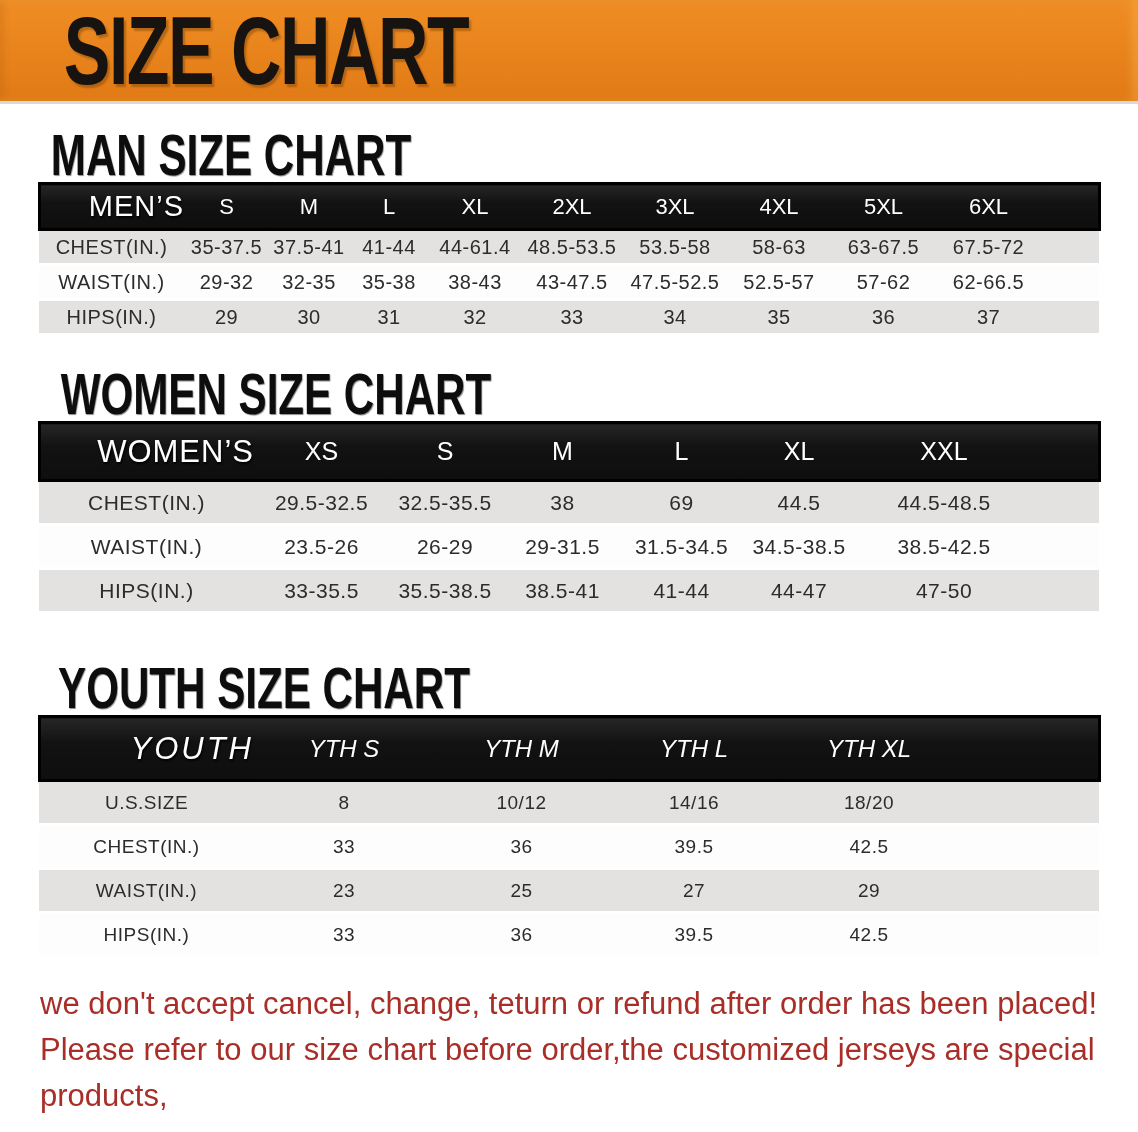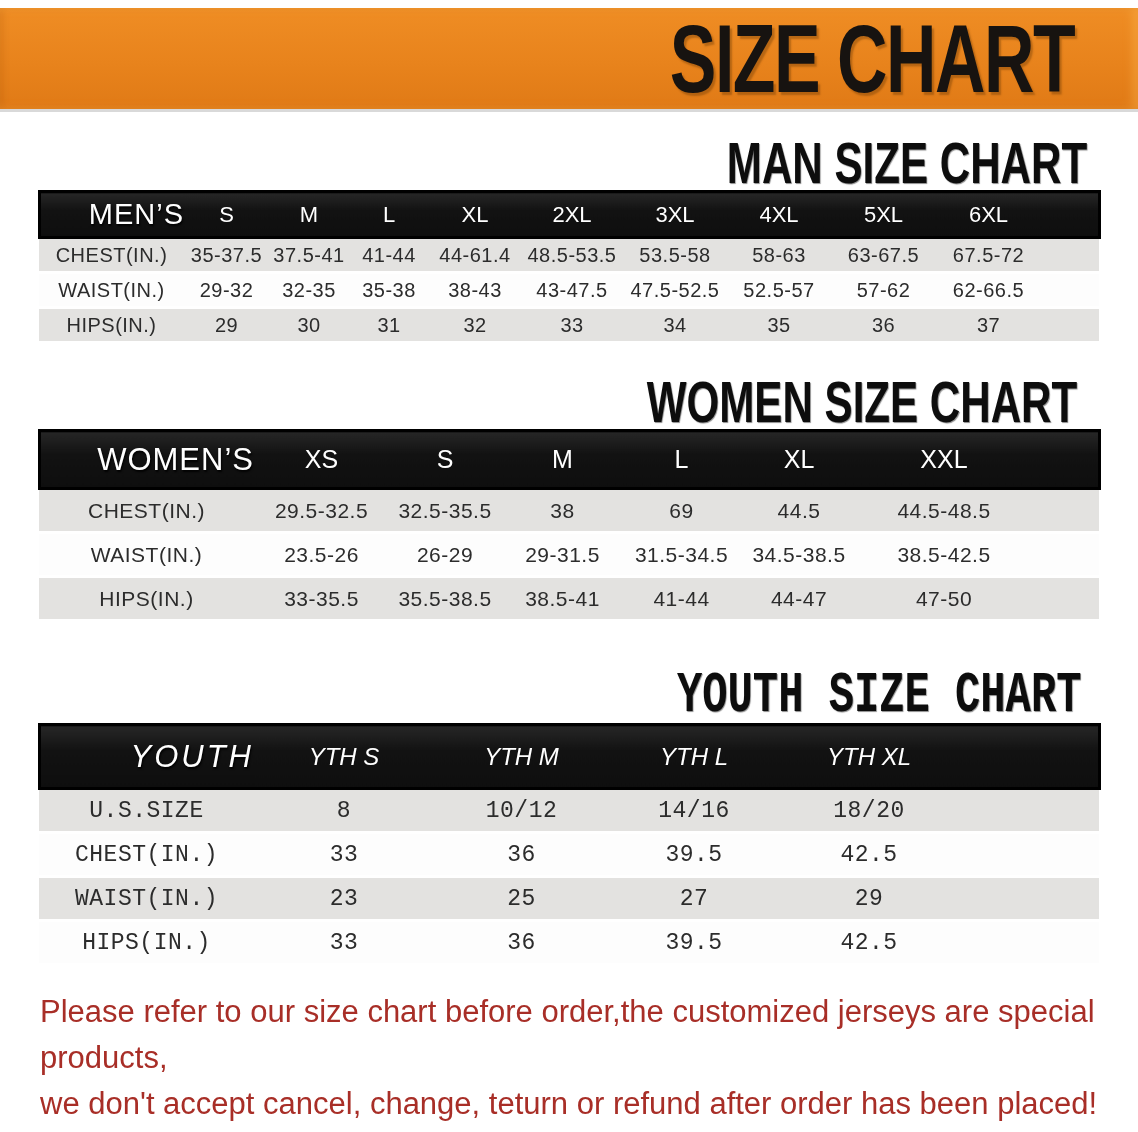--- a/index.html
+++ b/index.html
@@ -6,46 +6,45 @@
   body{
     width:1138px;height:1132px;
     background:#ffffff;
     font-family:"Liberation Sans", sans-serif;
     overflow:hidden;
   }
   
   .banner{
     height:101px;
     background:linear-gradient(180deg,#ef8d24 0%,#e8831c 55%,#e07a16 100%);
-    display:flex;align-items:center;justify-content:flex-end;
+    display:flex;align-items:center;justify-content:flex-start;
     border-bottom:3px solid #d9d9d9;
     box-shadow:inset -6px 0 8px rgba(255,190,90,.35), inset 4px 0 6px rgba(150,70,0,.15);
-    margin-top:8px;
   }
   .banner-title{
     display:inline-block;
     font-size:92px;font-weight:700;line-height:1;
     letter-spacing:-2px;color:#171310;
     transform:scale(.76,1.04);
     text-shadow:3px 3px 2px rgba(90,45,0,.35);
     white-space:nowrap;
   }
   
   .section-title{
-    text-align:right;line-height:1;white-space:nowrap;
+    text-align:left;line-height:1;white-space:nowrap;
   }
   .section-title span{
     display:inline-block;
     font-size:54px;font-weight:700;color:#0d0d0d;
     letter-spacing:0px;transform:scale(.78,1.06);
     text-shadow:1px 1px 1px rgba(0,0,0,.45);
   }
   .t-man{margin-top:24px;}
   .t-women{margin-top:34px;}
-  .t-youth{margin-top:50px;font-family:Liberation Mono, monospace;}
+  .t-youth{margin-top:50px;}
   
   table.size-table{
     width:1060px;margin:0 auto;
     border-collapse:collapse;table-layout:fixed;
   }
   .table-men{margin-top:18px;}
   .table-women{margin-top:22px;}
   .table-youth{margin-top:24px;}
   table.size-table th{
     background:linear-gradient(180deg,#262626 0%,#121212 40%,#0e0e0e 100%);
@@ -69,21 +68,21 @@
   table.size-table tbody td{
     text-align:center;color:#2c2c2c;
     border-top:3px solid #ffffff;
     padding:0;white-space:nowrap;
     letter-spacing:.5px;
   }
   table.size-table tbody tr:nth-child(odd) td{background:#e3e2e0;}
   table.size-table tbody tr:nth-child(even) td{background:#fdfdfd;}
   .table-men tbody td{height:32px;font-size:20px;}
   .table-women tbody td{height:41px;font-size:21px;}
-  .table-youth tbody td{height:41px;font-size:23px;font-family:Liberation Mono, monospace;}
+  .table-youth tbody td{height:41px;font-size:19px;}
   
   .footer-note{
     margin:26px 38px 0 40px;
     color:#a82e27;
     font-size:31px;line-height:46px;
     letter-spacing:0px;
   }
 </style>
 </head>
 <body>
@@ -276,15 +275,15 @@
       <td>33</td>
       <td>36</td>
       <td>39.5</td>
       <td>42.5</td>
       <td></td>
     </tr>
   </tbody>
 </table>
 
 <div class="footer-note">
+  <div>we don't accept cancel, change, teturn or refund after order has been placed!</div>
   <div>Please refer to our size chart before order,the customized jerseys are special products,</div>
-  <div>we don't accept cancel, change, teturn or refund after order has been placed!</div>
 </div>
 
 </body></html>

